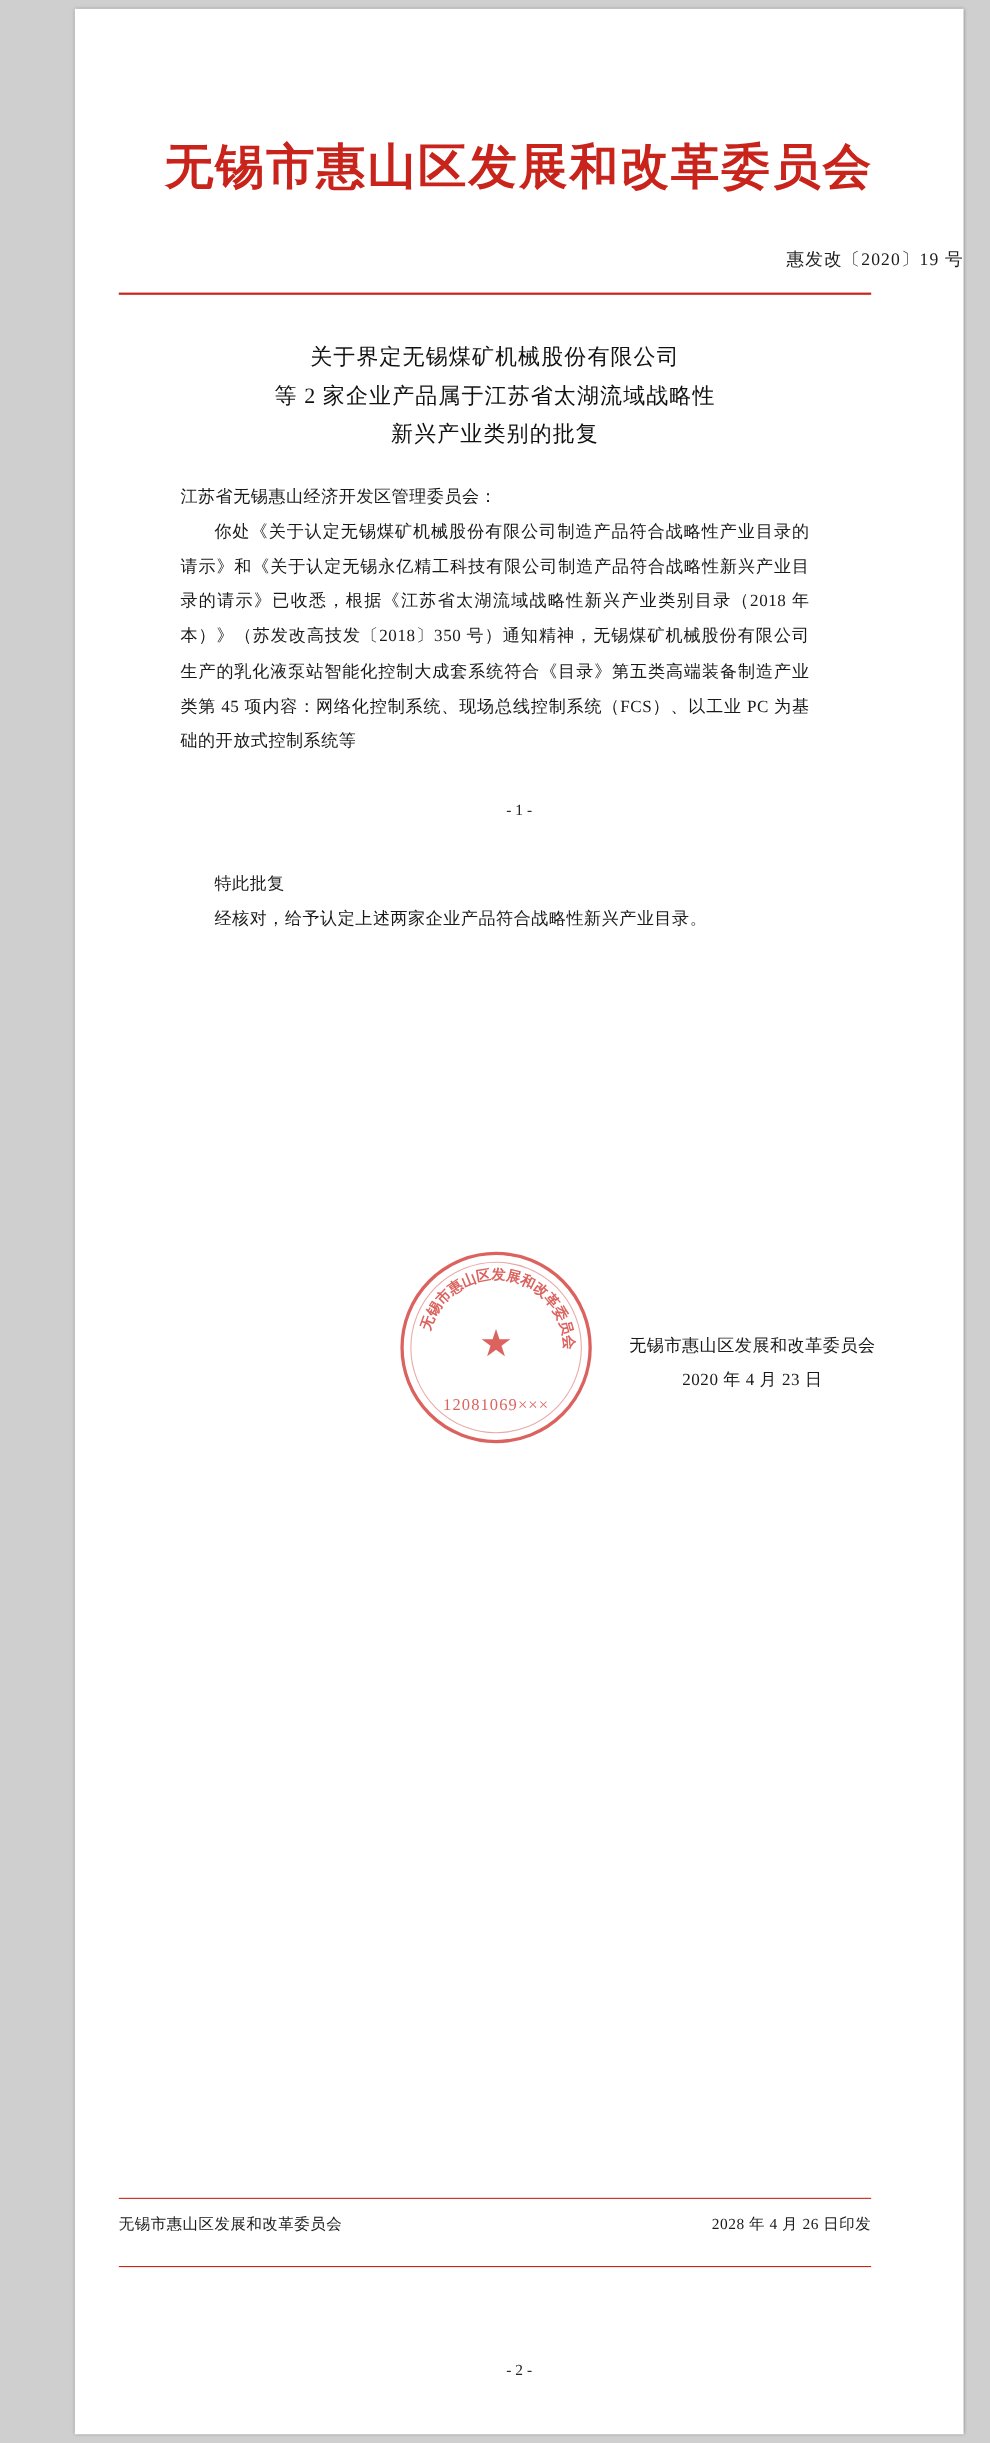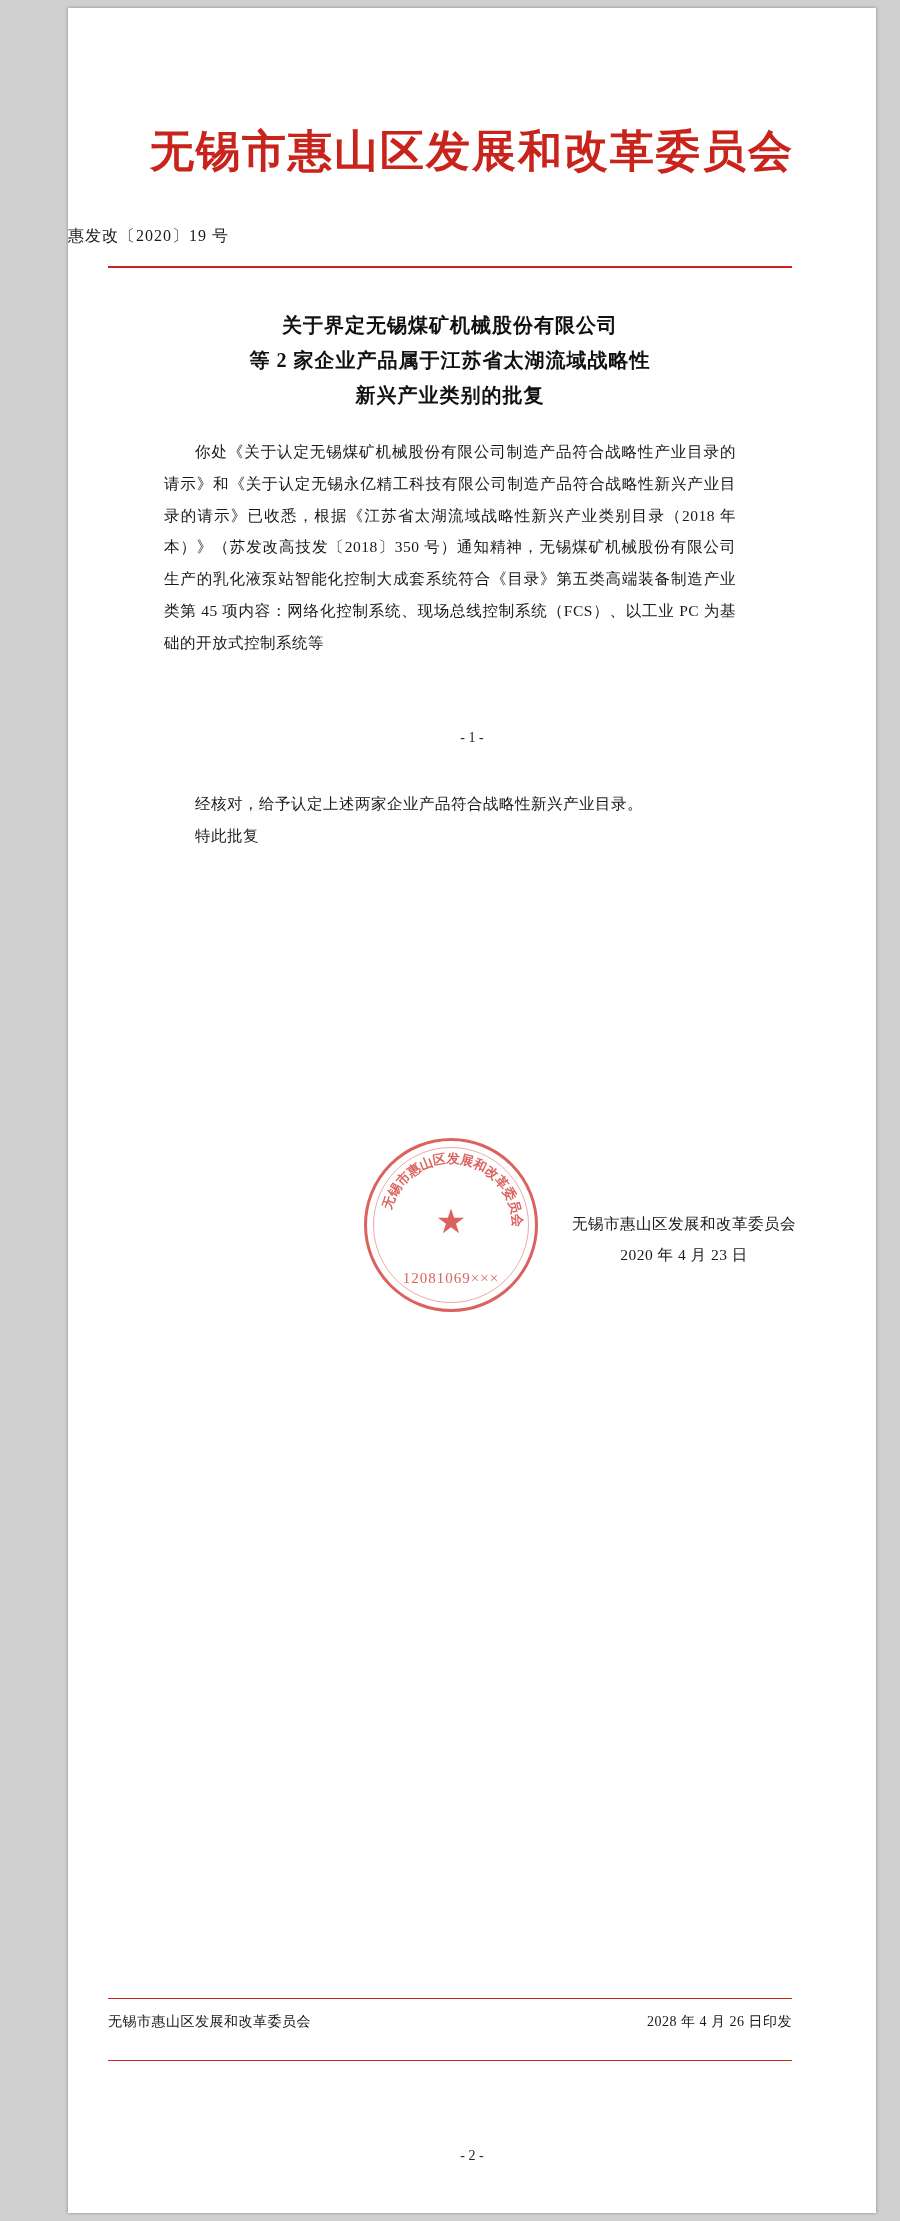--- a/index.html
+++ b/index.html
@@ -44,42 +44,42 @@
     font-size: 44px;
     letter-spacing: 2px;
     line-height: 1.1;
     white-space: nowrap;
   }
   .doc-number {
     position: absolute;
     left: 0;
     top: 218px;
     width: 100%;
-    text-align: left;
+    text-align: right;
     font-size: 16px;
     color: #1b1b1b;
     letter-spacing: 1px;
   }
   .red-rule {
     position: absolute;
     left: 40px;
     top: 258px;
     width: 684px;
     height: 2px;
     background: #c8241c;
   }
   
   .doc-title {
     position: absolute;
     left: 80px;
     top: 300px;
     width: 604px;
     text-align: center;
     font-size: 20px;
-    font-weight: bold;
+    font-weight: normal;
     line-height: 1.75;
     color: #111;
     letter-spacing: 1px;
   }
   
   .body-block {
     position: absolute;
     left: 96px;
     width: 572px;
     font-size: 15.5px;
@@ -213,28 +213,29 @@
 
     <div class="doc-number">惠发改〔2020〕19 号</div>
 
     <div class="red-rule"></div>
 
     <div class="doc-title" style="white-space: pre-line;">关于界定无锡煤矿机械股份有限公司
 等 2 家企业产品属于江苏省太湖流域战略性
 新兴产业类别的批复</div>
 
     <div class="body-block" id="body-part-1">
+      <p>江苏省无锡惠山经济开发区管理委员会：</p>
       <p class="indent2">你处《关于认定无锡煤矿机械股份有限公司制造产品符合战略性产业目录的请示》和《关于认定无锡永亿精工科技有限公司制造产品符合战略性新兴产业目录的请示》已收悉，根据《江苏省太湖流域战略性新兴产业类别目录（2018 年本）》（苏发改高技发〔2018〕350 号）通知精神，无锡煤矿机械股份有限公司生产的乳化液泵站智能化控制大成套系统符合《目录》第五类高端装备制造产业类第 45 项内容：网络化控制系统、现场总线控制系统（FCS）、以工业 PC 为基础的开放式控制系统等</p>
     </div>
 
     <div class="pagemark" id="pagemark-1">- 1 -</div>
 
     <div class="body-block" id="body-part-2">
+      <p class="indent2">特此批复</p>
       <p class="indent2">经核对，给予认定上述两家企业产品符合战略性新兴产业目录。</p>
-      <p class="indent2">特此批复</p>
     </div>
 
     <div class="seal">
       <div class="ring"></div>
       <div class="arc-text">
         <span style="transform: rotate(-70deg) translate(0,-66px);">
             <i>无</i>
           </span>
         <span style="transform: rotate(-58deg) translate(0,-66px);">
             <i>锡</i>

